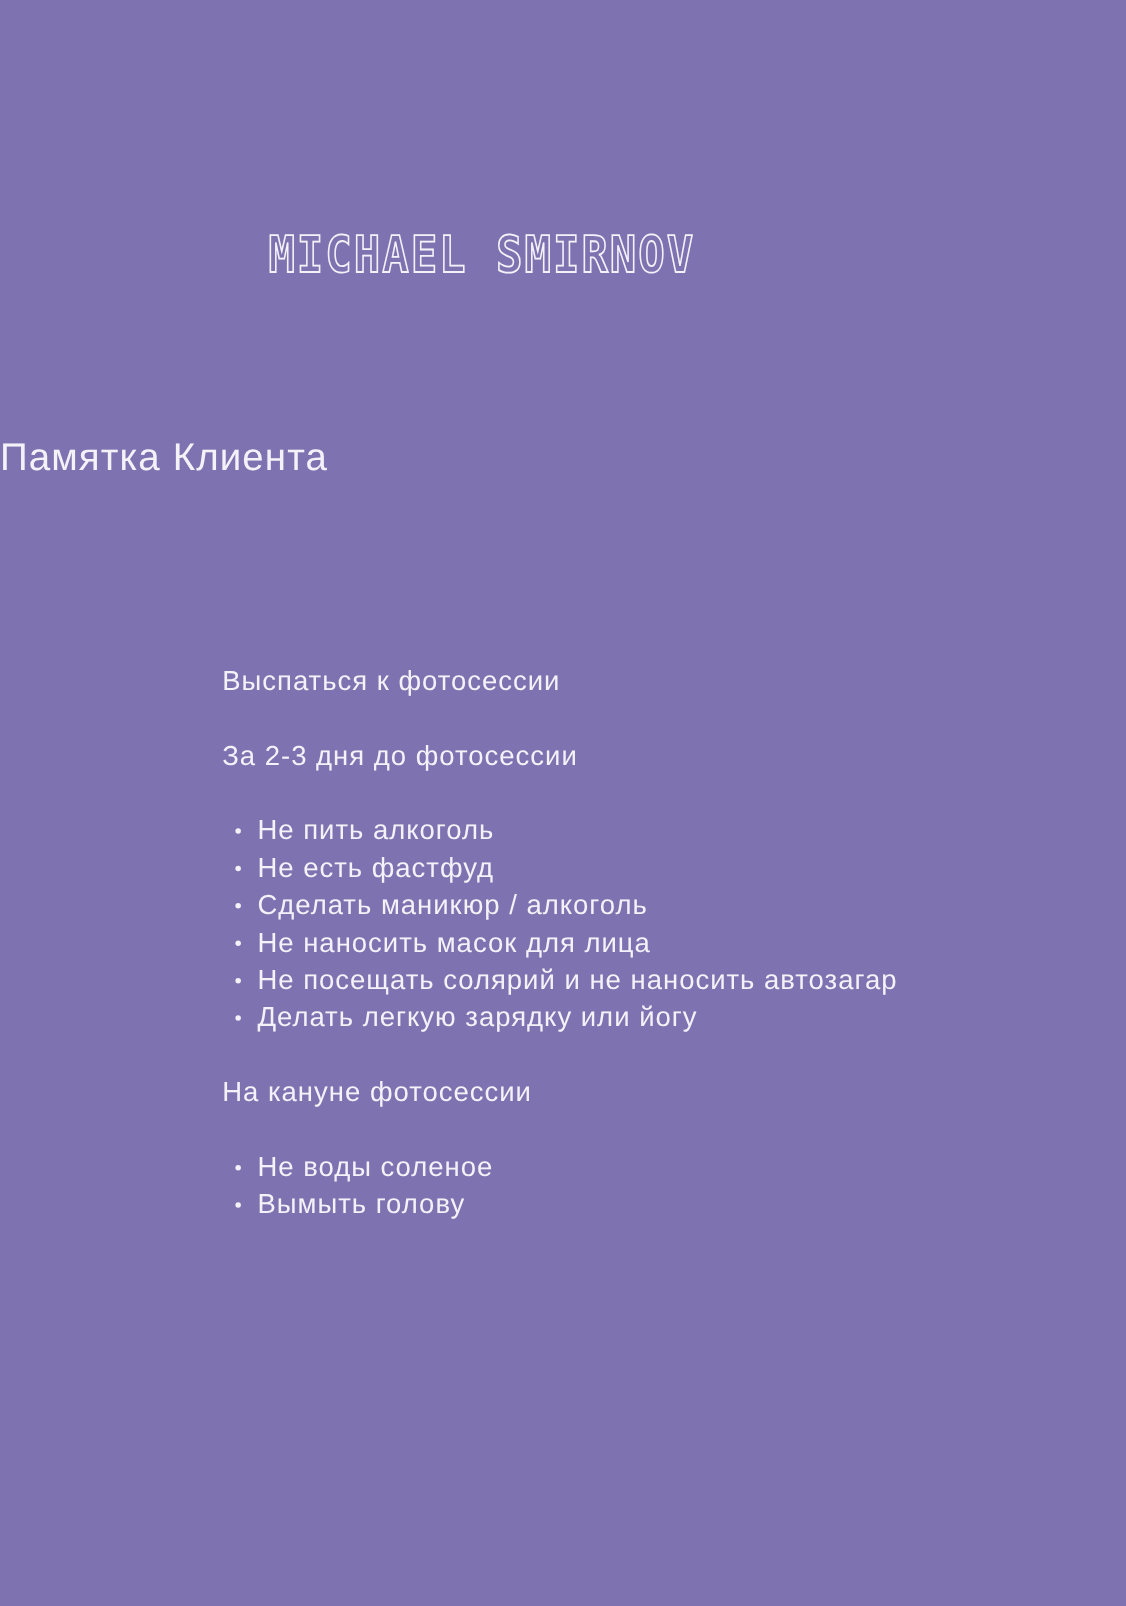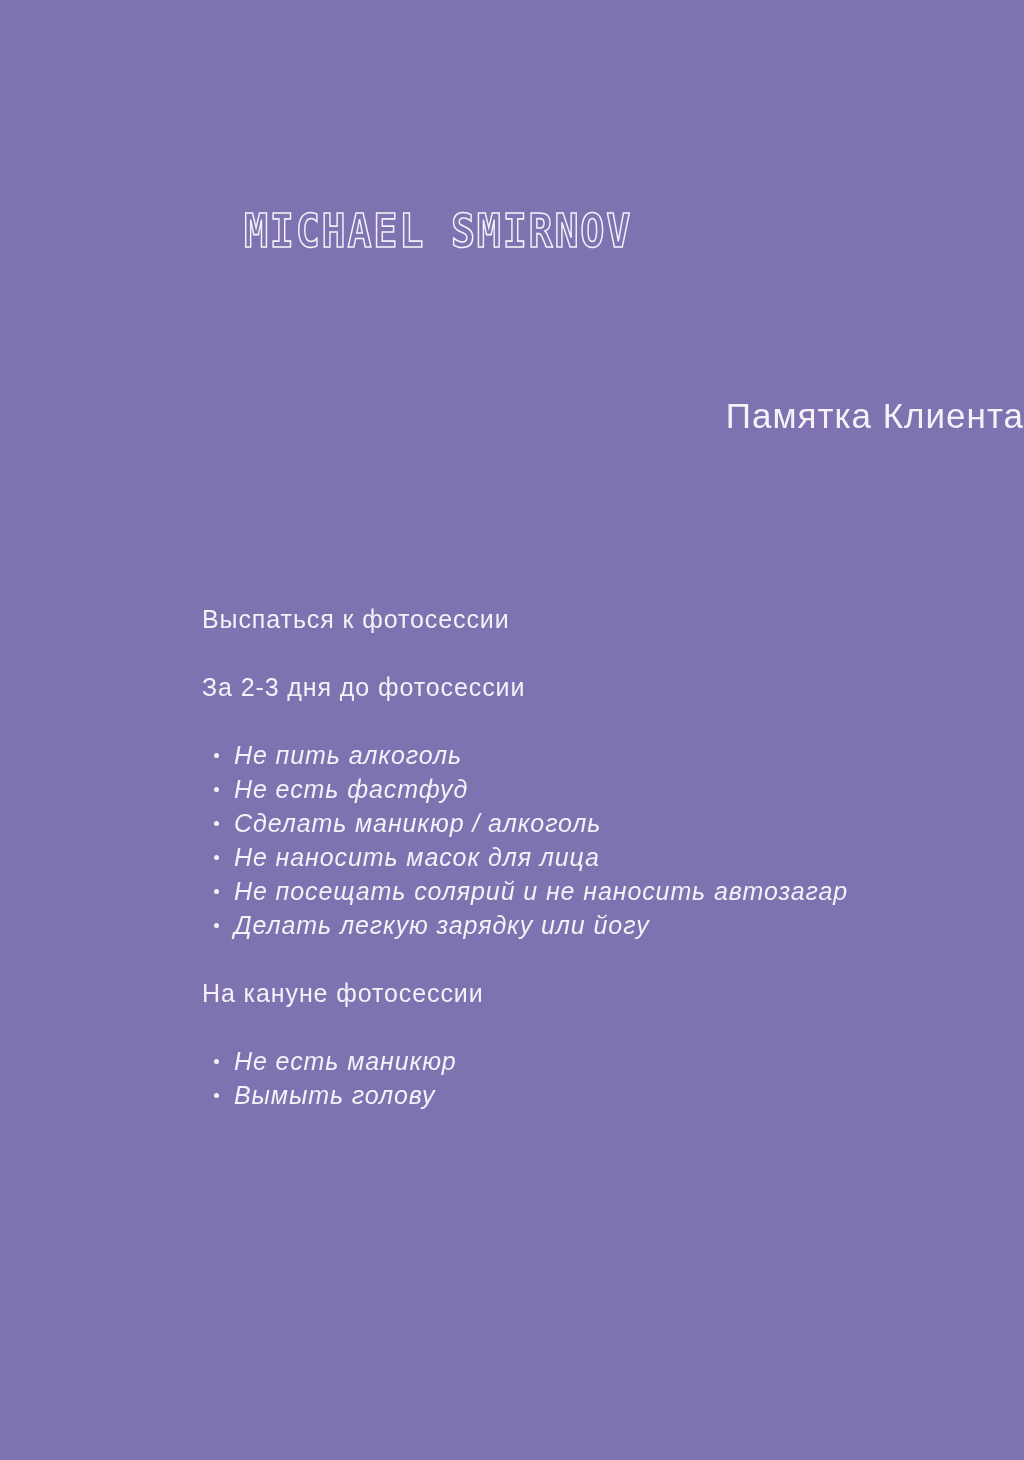--- a/index.html
+++ b/index.html
@@ -33,21 +33,21 @@
       fill: none;
       stroke: #F4F2F8;
       stroke-width: 1.6px;
       font-weight: bold;
     }
     .doc-title {
       position: absolute;
       top: 394px;
       left: 0;
       width: 1024px;
-      text-align: right;
+      text-align: left;
       font-size: 35px;
       letter-spacing: 1px;
       line-height: 44px;
     }
     .content {
       position: absolute;
       left: 202px;
       top: 602px;
       font-size: 25px;
       letter-spacing: 0.9px;
@@ -63,21 +63,20 @@
     ul.bullets {
       list-style: none;
       margin: 0;
       padding: 0;
     }
     ul.bullets li {
       position: relative;
       padding-left: 32px;
       height: 34px;
       white-space: nowrap;
-      font-style: italic;
     }
     ul.bullets li .dot {
       position: absolute;
       left: 12px;
       top: 15px;
       width: 5px;
       height: 5px;
       border-radius: 50%;
       background: #F4F2F8;
     }
@@ -103,16 +102,16 @@
     <li><span class="dot"></span><span>Не есть фастфуд</span></li>
     <li><span class="dot"></span><span>Сделать маникюр / алкоголь</span></li>
     <li><span class="dot"></span><span>Не наносить масок для лица</span></li>
     <li><span class="dot"></span><span>Не посещать солярий и не наносить автозагар</span></li>
     <li><span class="dot"></span><span>Делать легкую зарядку или йогу</span></li>
   </ul>
   <div class="gap"></div>
   <div class="line">На кануне фотосессии</div>
   <div class="gap"></div>
   <ul class="bullets">
-    <li><span class="dot"></span><span>Не есть маникюр</span></li>
+    <li><span class="dot"></span><span>Не воды соленое</span></li>
     <li><span class="dot"></span><span>Вымыть голову</span></li>
   </ul>
 </div>
 
 </body></html>

